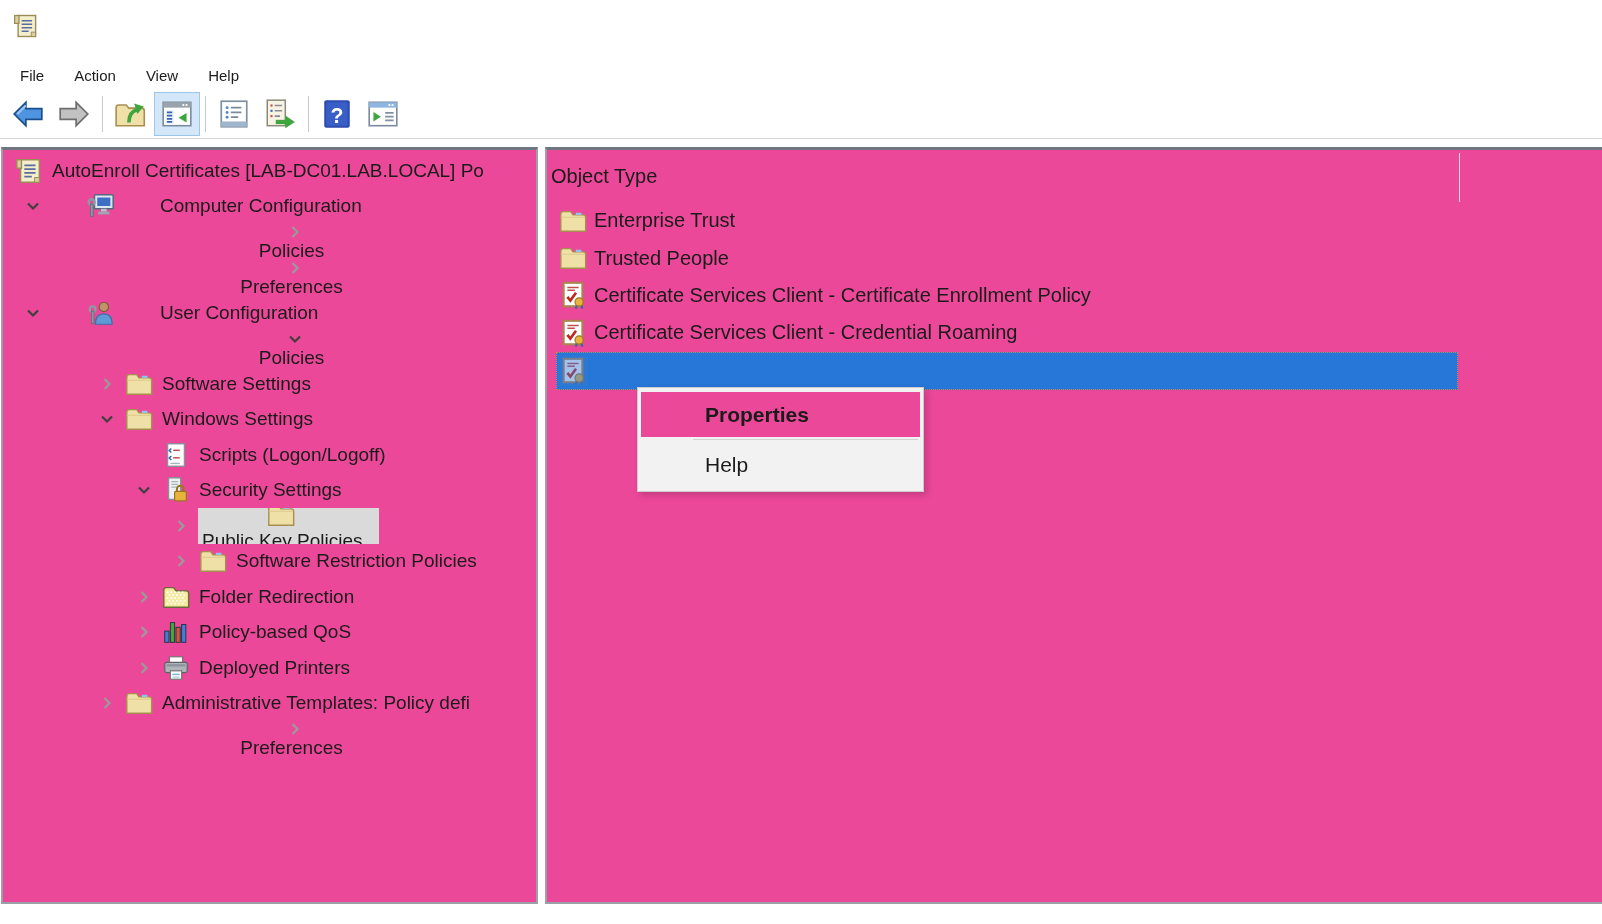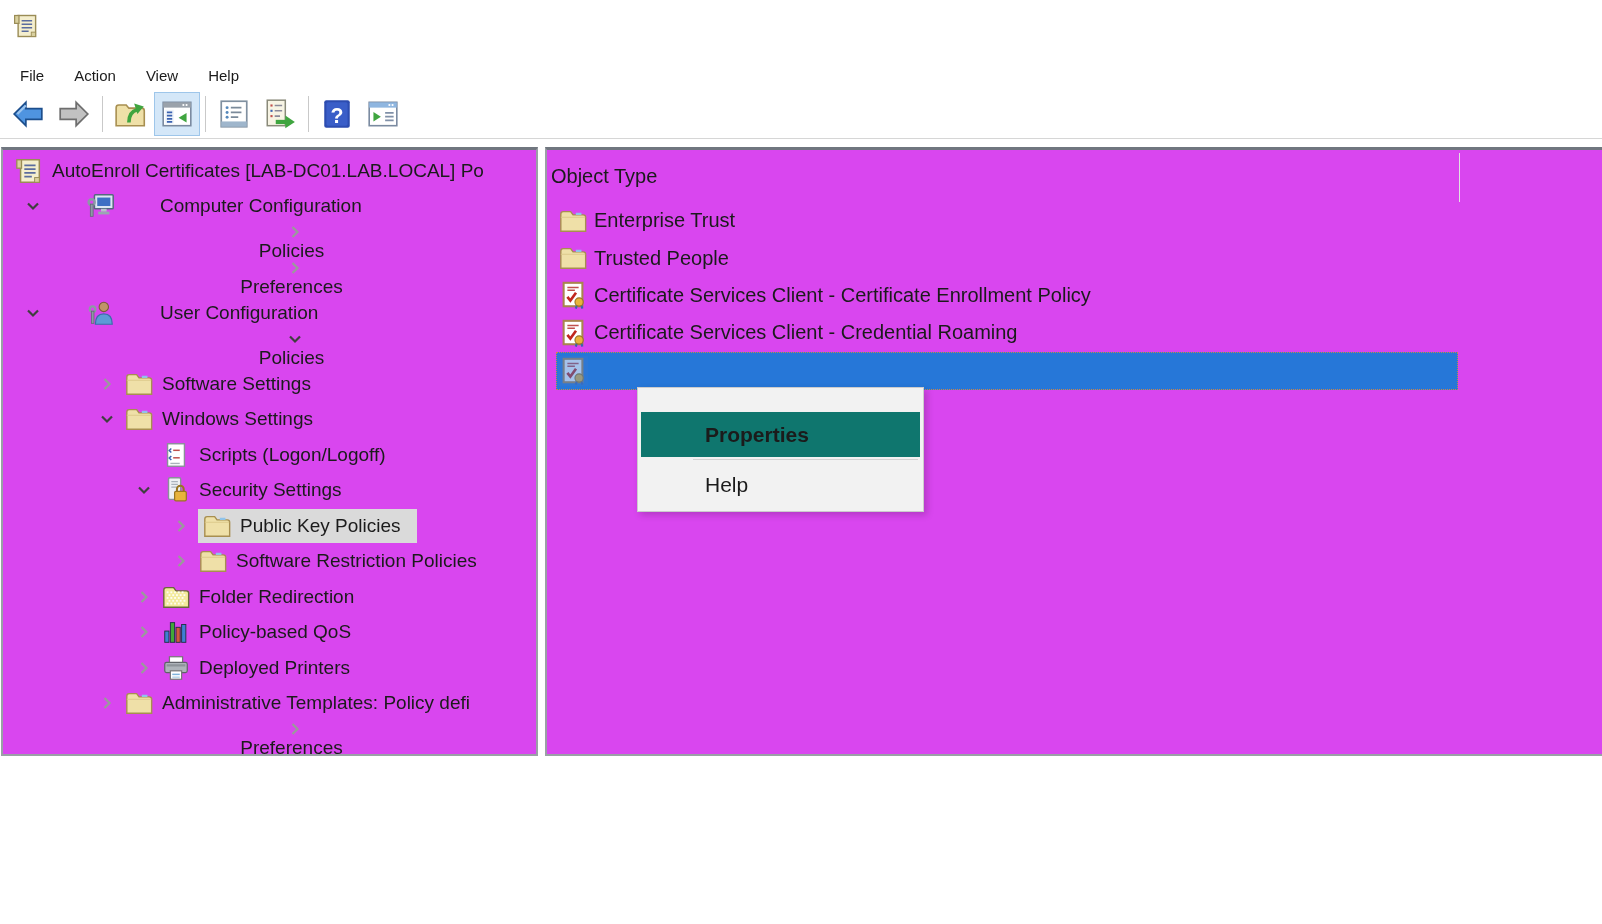--- a/index.html
+++ b/index.html
@@ -17,52 +17,52 @@
   .menubar .mitem{padding:4px 15px;cursor:default;}
   .menubar .mitem:first-child{margin-left:5px;}
   
   .toolbar{position:absolute;top:90px;left:0;width:100%;height:49px;display:flex;align-items:center;border-bottom:1px solid #d6d6d6;box-sizing:border-box;}
   .tbtn{width:46px;height:44px;display:flex;align-items:center;justify-content:center;background:transparent;border:1px solid transparent;box-sizing:border-box;}
   .tbtn:first-child{margin-left:5px;}
   .tbtn.active{background:#d4e7f8;border:1px solid #9ec6ea;}
   .tbtn .tic{width:34px;height:34px;}
   .tsep{width:1px;height:36px;background:#c9c9c9;margin:0 5px;}
   
-  .pane{position:absolute;top:147px;height:609px;box-sizing:border-box;background:#d946ef;
+  .pane{position:absolute;top:147px;height:757px;box-sizing:border-box;background:#ec4899;
         border:2px solid #9aa0a6;border-top:3px solid #70767f;}
   .pane.left{left:1px;width:537px;}
   .pane.right{left:545px;width:1057px;border-right:none;}
   
   .tree{padding-top:3px;}
   .trow{height:35.5px;display:flex;align-items:center;white-space:nowrap;font-size:19px;overflow:hidden;}
   .lvl0{padding-left:11px;} .lvl1{padding-left:13px;gap:36px;} .lvl2{padding-left:50px;flex-direction:column;}
   .lvl3{padding-left:87px;}  .lvl4{padding-left:124px;} .lvl5{padding-left:161px;}
   .chev{width:34px;min-width:34px;height:20px;display:flex;align-items:center;justify-content:center;}
   .chev svg{width:16px;height:16px;}
   .chev .cd{fill:none;stroke:#3f3f3f;stroke-width:2.2;}
   .chev .cr{fill:none;stroke:#9a9a9a;stroke-width:2.2;}
   .ic{width:30px;height:30px;min-width:30px;margin-right:8px;}
   .tlabel{padding-right:6px;}
-  .tsel{display:flex;align-items:center;background:#dadada;padding:2px 10px 2px 4px;}
+  .tsel{display:flex;align-items:center;background:#dadada;padding:2px 10px 2px 4px;flex-direction:column;}
   
   .lheader{position:absolute;top:0;left:0;right:0;height:52px;display:flex;align-items:center;padding-left:4px;font-size:20px;}
   .coldiv{position:absolute;left:912px;top:3px;width:1px;height:49px;background:#e1e1e1;}
   .listbody{position:absolute;top:52px;left:0;right:0;}
   .lrow{height:37.4px;display:flex;align-items:center;padding-left:11px;font-size:20px;white-space:nowrap;}
   .lrow .ic{margin-right:6px;}
   .lrow.sel{padding-left:1px;margin-left:9px;width:902px;box-sizing:border-box;height:38px;
             background:#2677d8;color:#ffffff;border:1px dotted #c9854c;}
   .ovl{position:relative;width:30px;height:30px;min-width:30px;margin-right:6px;display:inline-block;}
   .ovl .ic{margin:0;}
   .ovl::after{content:"";position:absolute;inset:0;background:rgba(55,120,210,0.45);}
   
   .cmenu{position:absolute;left:637px;top:387px;width:287px;background:#f2f2f2;
          border:1px solid #cccccc;box-shadow:3px 3px 7px rgba(0,0,0,0.18);padding:4px 3px;z-index:20;box-sizing:border-box;}
   .citem{height:45px;display:flex;align-items:center;padding-left:64px;font-size:21px;cursor:default;}
-  .citem.hl{background:#0f766e;font-weight:bold;margin-top:20px;}
+  .citem.hl{background:#ec4899;font-weight:bold;}
   .csep{height:1px;background:#d2d2d2;margin:2px 2px 2px 52px;}
   .hiddefs{position:absolute;width:0;height:0;overflow:hidden;}
 </style>
 </head>
 <body>
 
 <svg class="hiddefs" aria-hidden="true">
   <defs>
     <symbol id="i-scroll" viewBox="0 0 32 32">
       <rect x="7" y="4" width="20" height="24" fill="#f4eecd" stroke="#9a8c55" stroke-width="1.6"></rect>

